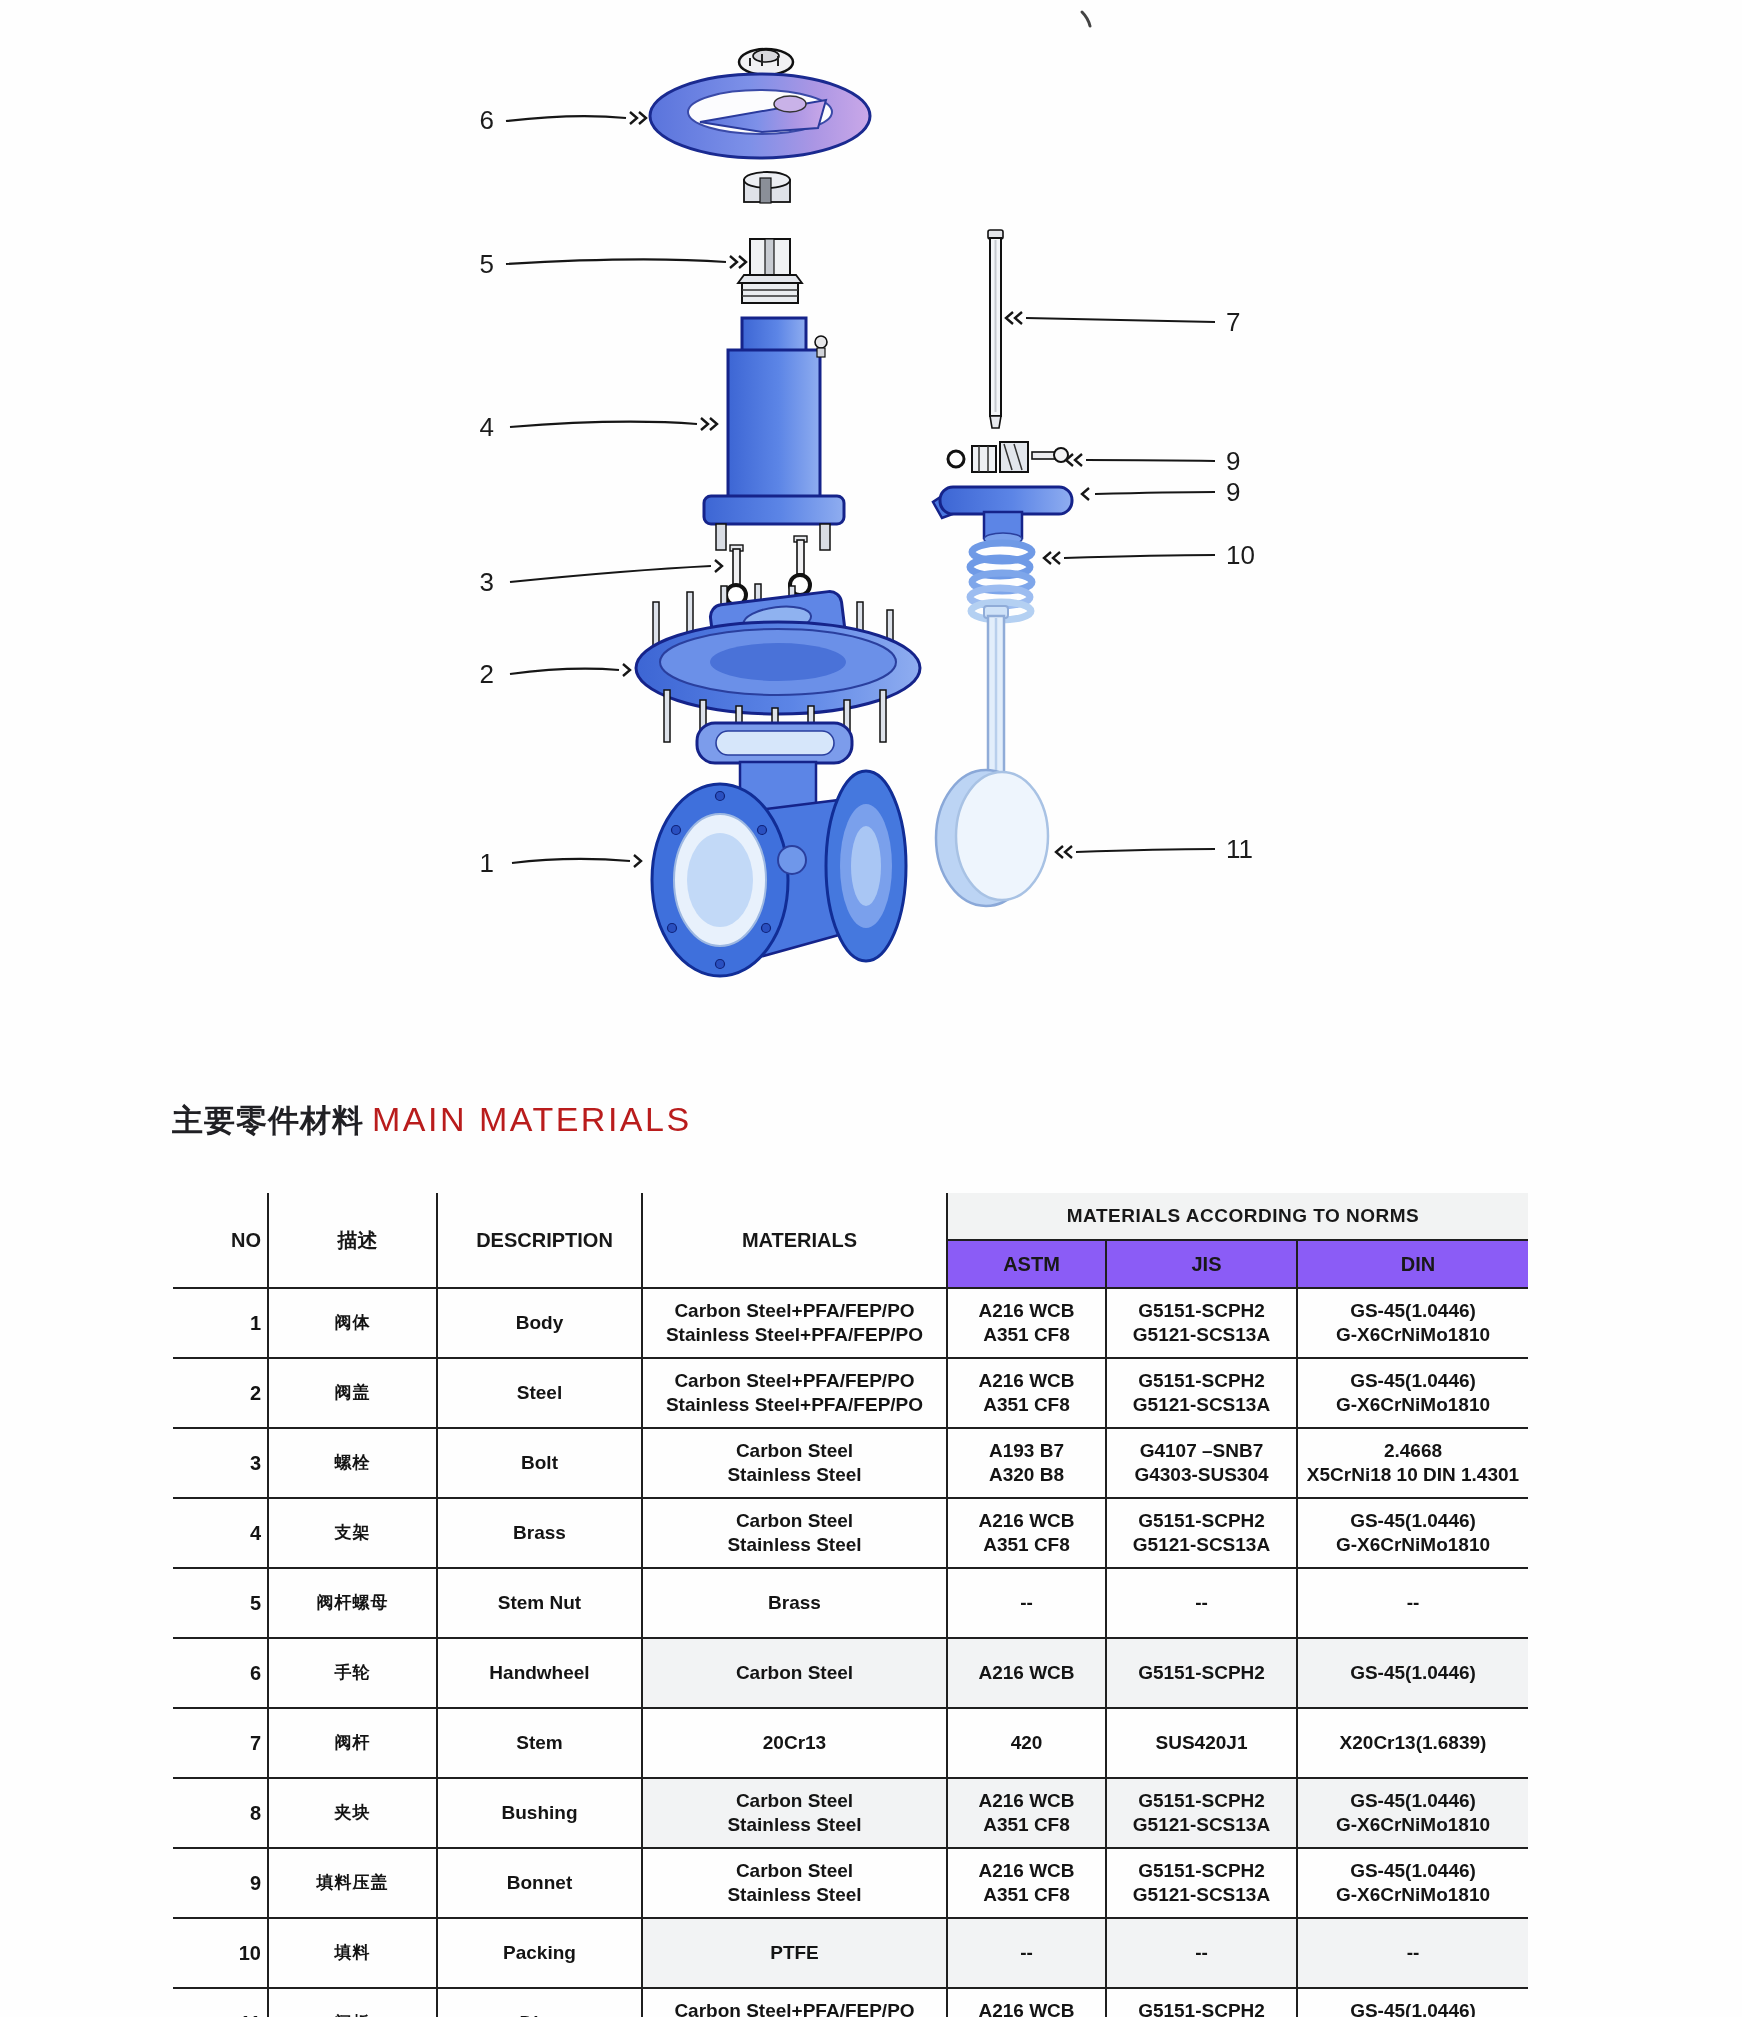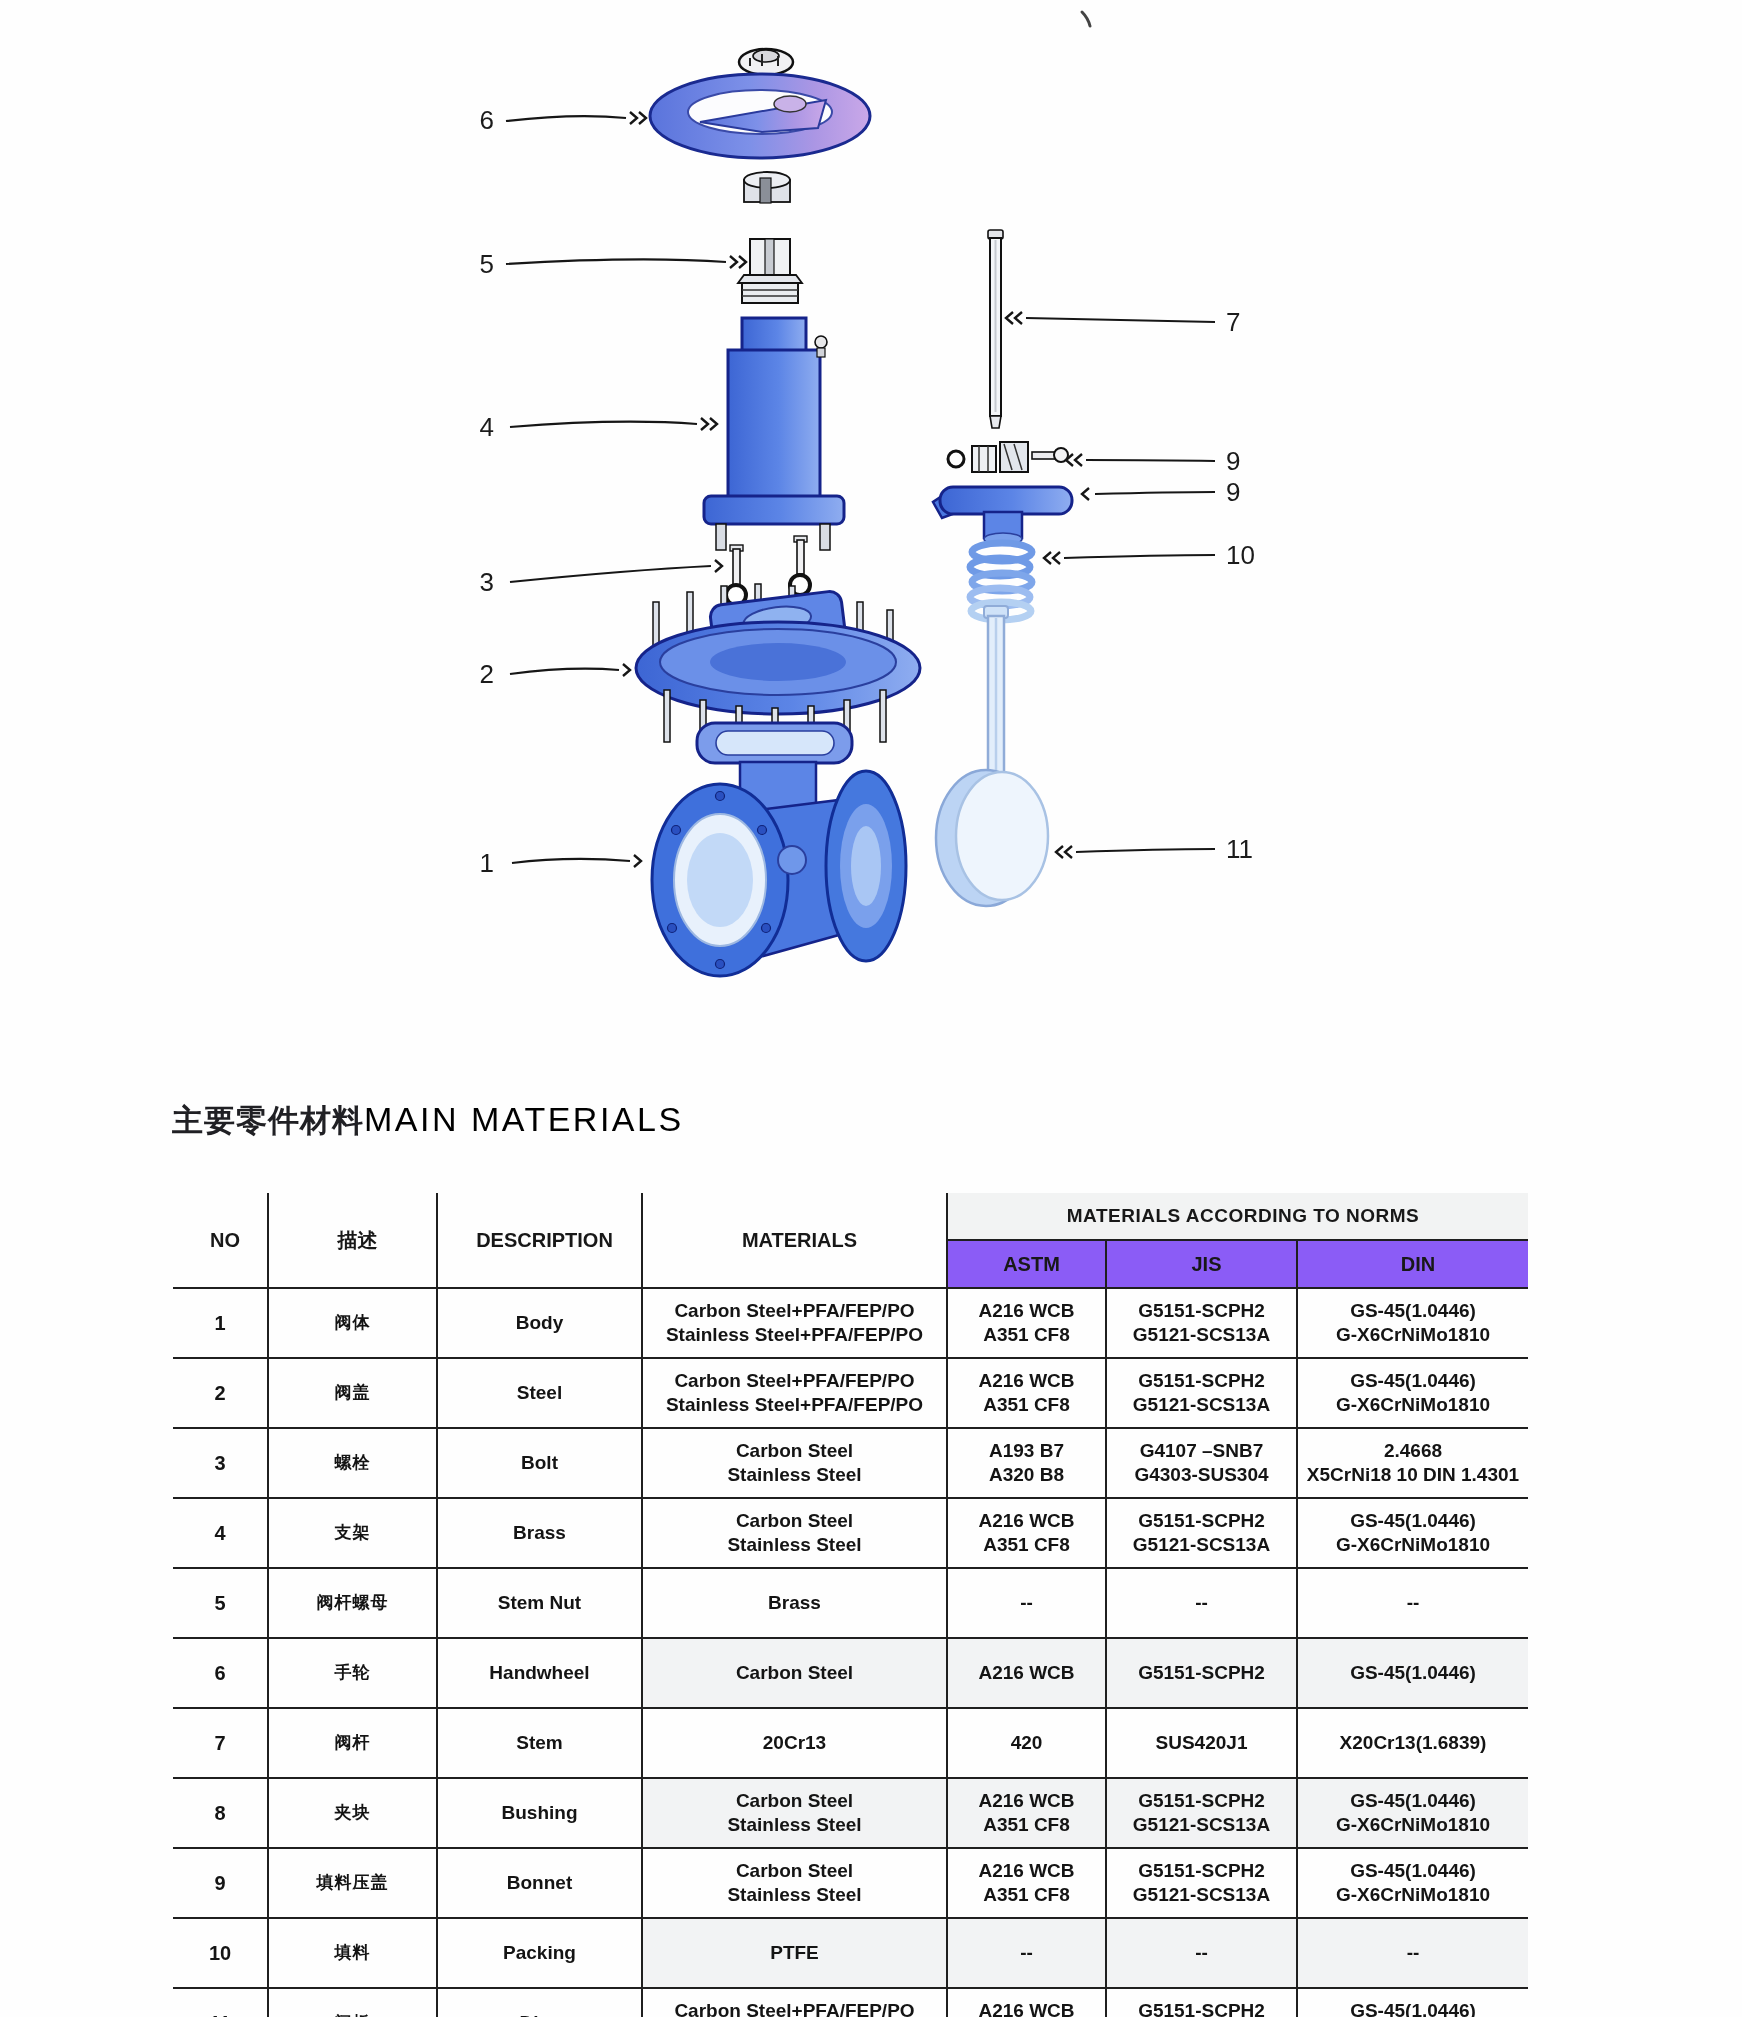--- a/index.html
+++ b/index.html
@@ -4,29 +4,29 @@
 <style>
   html,body{margin:0;padding:0;background:#ffffff;}
   body{width:1742px;height:2017px;position:relative;font-family:"Liberation Sans",sans-serif;color:#1a1a1a;}
   .page{position:absolute;inset:0;background:#fefefe;overflow:hidden;}
   .diagram{position:absolute;top:0;left:0;}
   .callout{font-family:"Liberation Sans",sans-serif;font-size:26px;fill:#1b1b1b;}
   .leader{stroke:#161616;stroke-width:2.2;fill:none;}
   .chev{stroke:#161616;stroke-width:2.4;fill:none;}
   .section-title{position:absolute;left:172px;top:1100px;white-space:nowrap;}
   .section-title .cn{font-weight:700;font-size:31px;letter-spacing:1px;color:#202024;text-align:right;}
-  .section-title .en{font-weight:400;font-size:34px;letter-spacing:2.5px;color:#000000;margin-left:0;}
+  .section-title .en{font-weight:400;font-size:34px;letter-spacing:2.5px;color:#b91c1c;margin-left:8px;}
   .mtable{position:absolute;left:173px;top:1193px;border-collapse:collapse;table-layout:fixed;}
   .mtable th,.mtable td{border:2px solid #1f1f1f;text-align:center;vertical-align:middle;
       padding:3px 6px;white-space:pre-line;line-height:1.25;}
   .mtable th{font-size:20px;font-weight:700;color:#181818;padding-left:16px;}
   .mtable td{font-size:19px;font-weight:700;color:#141414;height:62px;}
   .mtable td.no-cell{font-size:20px;}
   .mtable td.cjk{font-size:17px;letter-spacing:1px;}
-  .mtable .col-first{border-left:none;}
+  .mtable .col-first{border-left:none;text-align:right;}
   .mtable .col-last{border-right:none;}
   .mtable thead tr:first-child th{border-top:none;}
   .mtable thead th.norms{border-top:2px solid #1f1f1f;background:#f2f3f3;font-size:19px;letter-spacing:0.5px;}
   .mtable thead tr.sub th{background:#8b5cf6;height:40px;}
   .mtable thead th.span2{height:88px;}
   .mtable td.shade{background:#f2f3f4;}
 </style>
 </head>
 <body>
 

